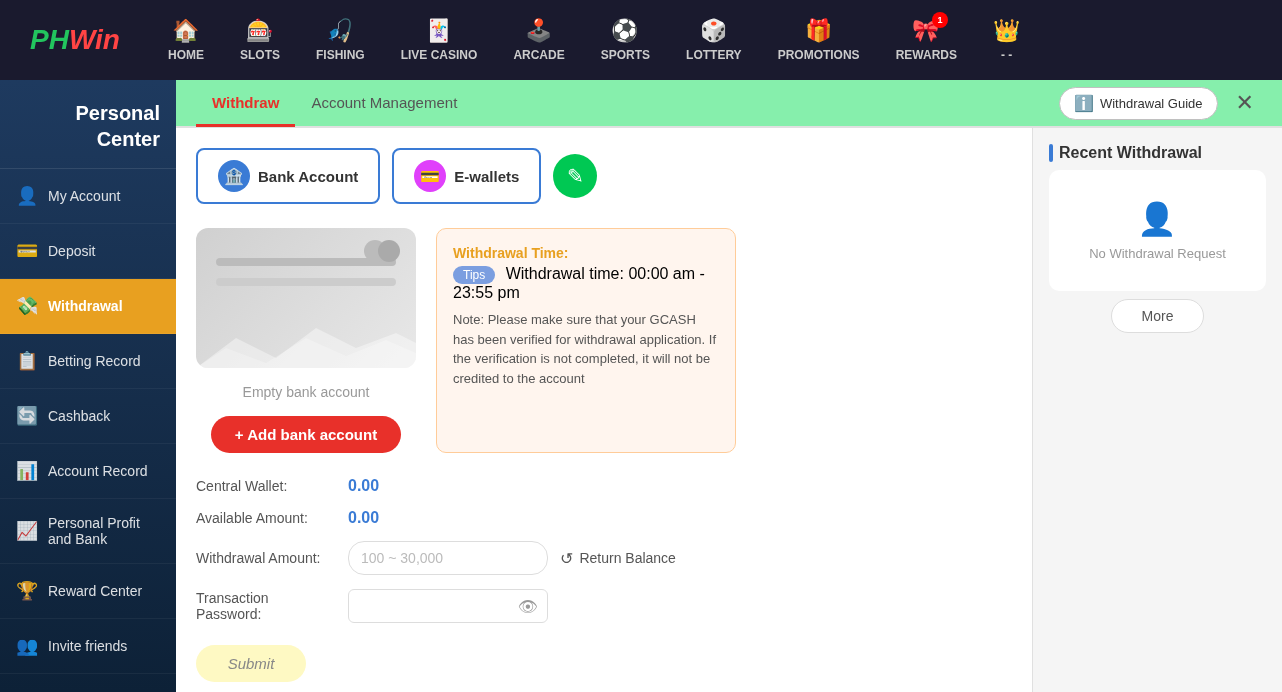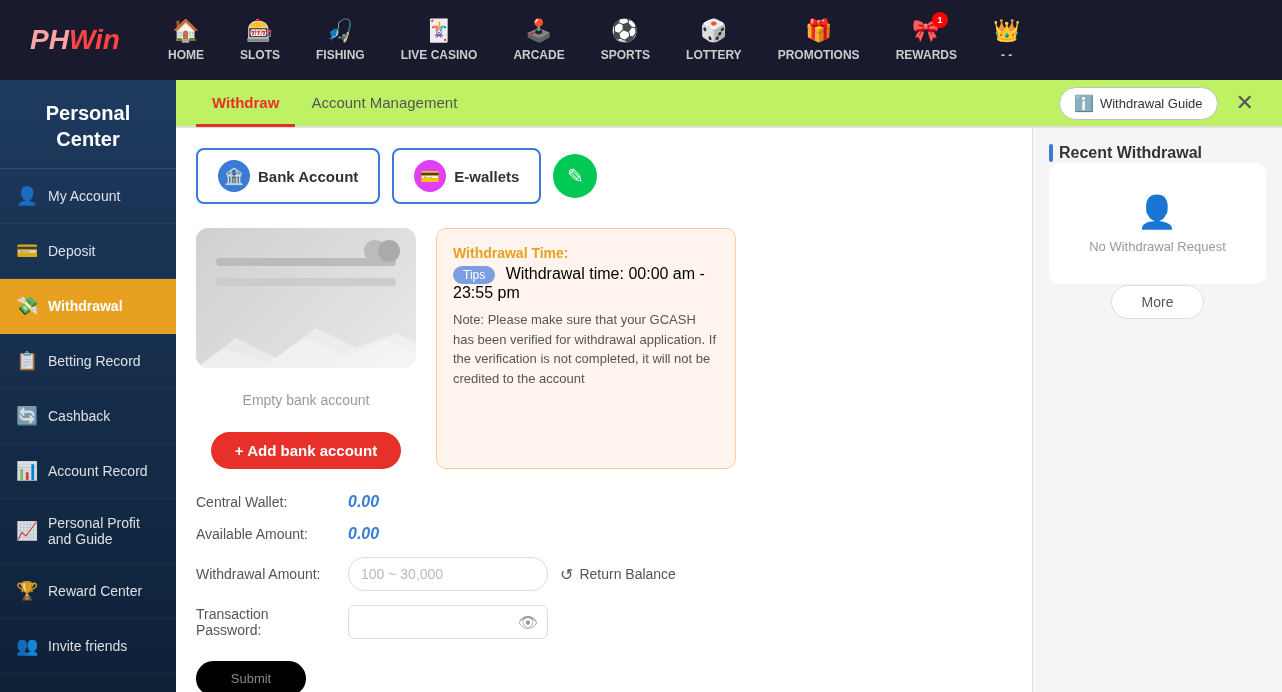--- a/index.html
+++ b/index.html
@@ -18,21 +18,21 @@
       width: 130px;
       height: 60px;
       display: flex;
       align-items: center;
       justify-content: center;
       font-size: 28px;
       font-weight: 900;
       font-style: italic;
       margin-right: 10px;
     }
-    .logo-ph { color: #fca5a5; }
+    .logo-ph { color: #22c55e; }
     .logo-win { color: #ff4444; }
 
     .nav-items {
       display: flex;
       align-items: center;
       gap: 0;
       flex: 1;
     }
     .nav-item {
       display: flex;
@@ -82,21 +82,21 @@
       background: linear-gradient(180deg, #1e3a5f 0%, #0d2137 100%);
       display: flex;
       flex-direction: column;
       color: white;
       flex-shrink: 0;
     }
     .sidebar-title {
       padding: 20px 16px 16px;
       font-size: 20px;
       font-weight: bold;
-      text-align: center;
+      text-align: right;
       line-height: 1.3;
       border-bottom: 1px solid rgba(255,255,255,0.1);
     }
     .sidebar-item {
       display: flex;
       align-items: center;
       gap: 10px;
       padding: 16px 16px;
       cursor: pointer;
       font-size: 14px;
@@ -122,21 +122,21 @@
       flex-direction: column;
       overflow: hidden;
     }
 
     
     .tab-bar {
       display: flex;
       align-items: center;
       border-bottom: 2px solid #e0e0e0;
       padding: 0 20px;
-      background: #bef264;
+      background: #86efac;
       height: 48px;
     }
     .tab-item {
       padding: 0 16px;
       height: 100%;
       display: flex;
       align-items: center;
       cursor: pointer;
       font-size: 15px;
       color: #555;
@@ -252,21 +252,21 @@
       display: flex;
       gap: 20px;
       margin-bottom: 24px;
     }
 
     
     .bank-card-area {
       display: flex;
       flex-direction: column;
       align-items: center;
-      gap: 24px;
+      gap: 16px;
     }
     .bank-card-img {
       width: 220px;
       height: 140px;
       background: linear-gradient(135deg, #d0d0d0 0%, #e8e8e8 100%);
       border-radius: 12px;
       display: flex;
       align-items: center;
       justify-content: center;
       position: relative;
@@ -378,21 +378,20 @@
     .form-label {
       font-size: 14px;
       color: #555;
       width: 140px;
       flex-shrink: 0;
     }
     .form-value {
       font-size: 16px;
       color: #3a7bd5;
       font-weight: 600;
-      font-style: italic;
     }
     .form-input {
       width: 200px;
       padding: 8px 12px;
       border: 1px solid #ddd;
       border-radius: 16px;
       font-size: 14px;
       color: #bbb;
     }
     .form-input::placeholder { color: #bbb; }
@@ -427,43 +426,44 @@
     }
 
     
     .submit-row {
       display: flex;
       align-items: center;
       gap: 16px;
       margin-top: 8px;
     }
     .submit-btn {
-      background: #000000;
+      background: #fef9c3;
       color: #888;
       border: none;
       border-radius: 24px;
       padding: 10px 30px;
-      font-size: 13px;
+      font-size: 15px;
       cursor: not-allowed;
       width: 110px;
+      font-style: italic;
     }
     .remaining-count {
       color: #e8302a;
       font-weight: bold;
     }
 
     
     .right-panel {
       width: 250px;
       background: #f5f5f5;
       border-left: 1px solid #e0e0e0;
       padding: 16px;
       display: flex;
       flex-direction: column;
-      gap: 1px;
+      gap: 8px;
     }
     .recent-title {
       font-size: 16px;
       font-weight: 600;
       color: #333;
       display: flex;
       align-items: center;
       gap: 6px;
     }
     .recent-title::before {
@@ -589,21 +589,21 @@
     <div class="sidebar-item">
       <span class="s-icon">🔄</span>
       <span>Cashback</span>
     </div>
     <div class="sidebar-item">
       <span class="s-icon">📊</span>
       <span>Account Record</span>
     </div>
     <div class="sidebar-item">
       <span class="s-icon">📈</span>
-      <span>Personal Profit and Guide</span>
+      <span>Personal Profit and Bank</span>
     </div>
     <div class="sidebar-item">
       <span class="s-icon">🏆</span>
       <span>Reward Center</span>
     </div>
     <div class="sidebar-item">
       <span class="s-icon">👥</span>
       <span>Invite friends</span>
     </div>
     <div class="sidebar-item">

